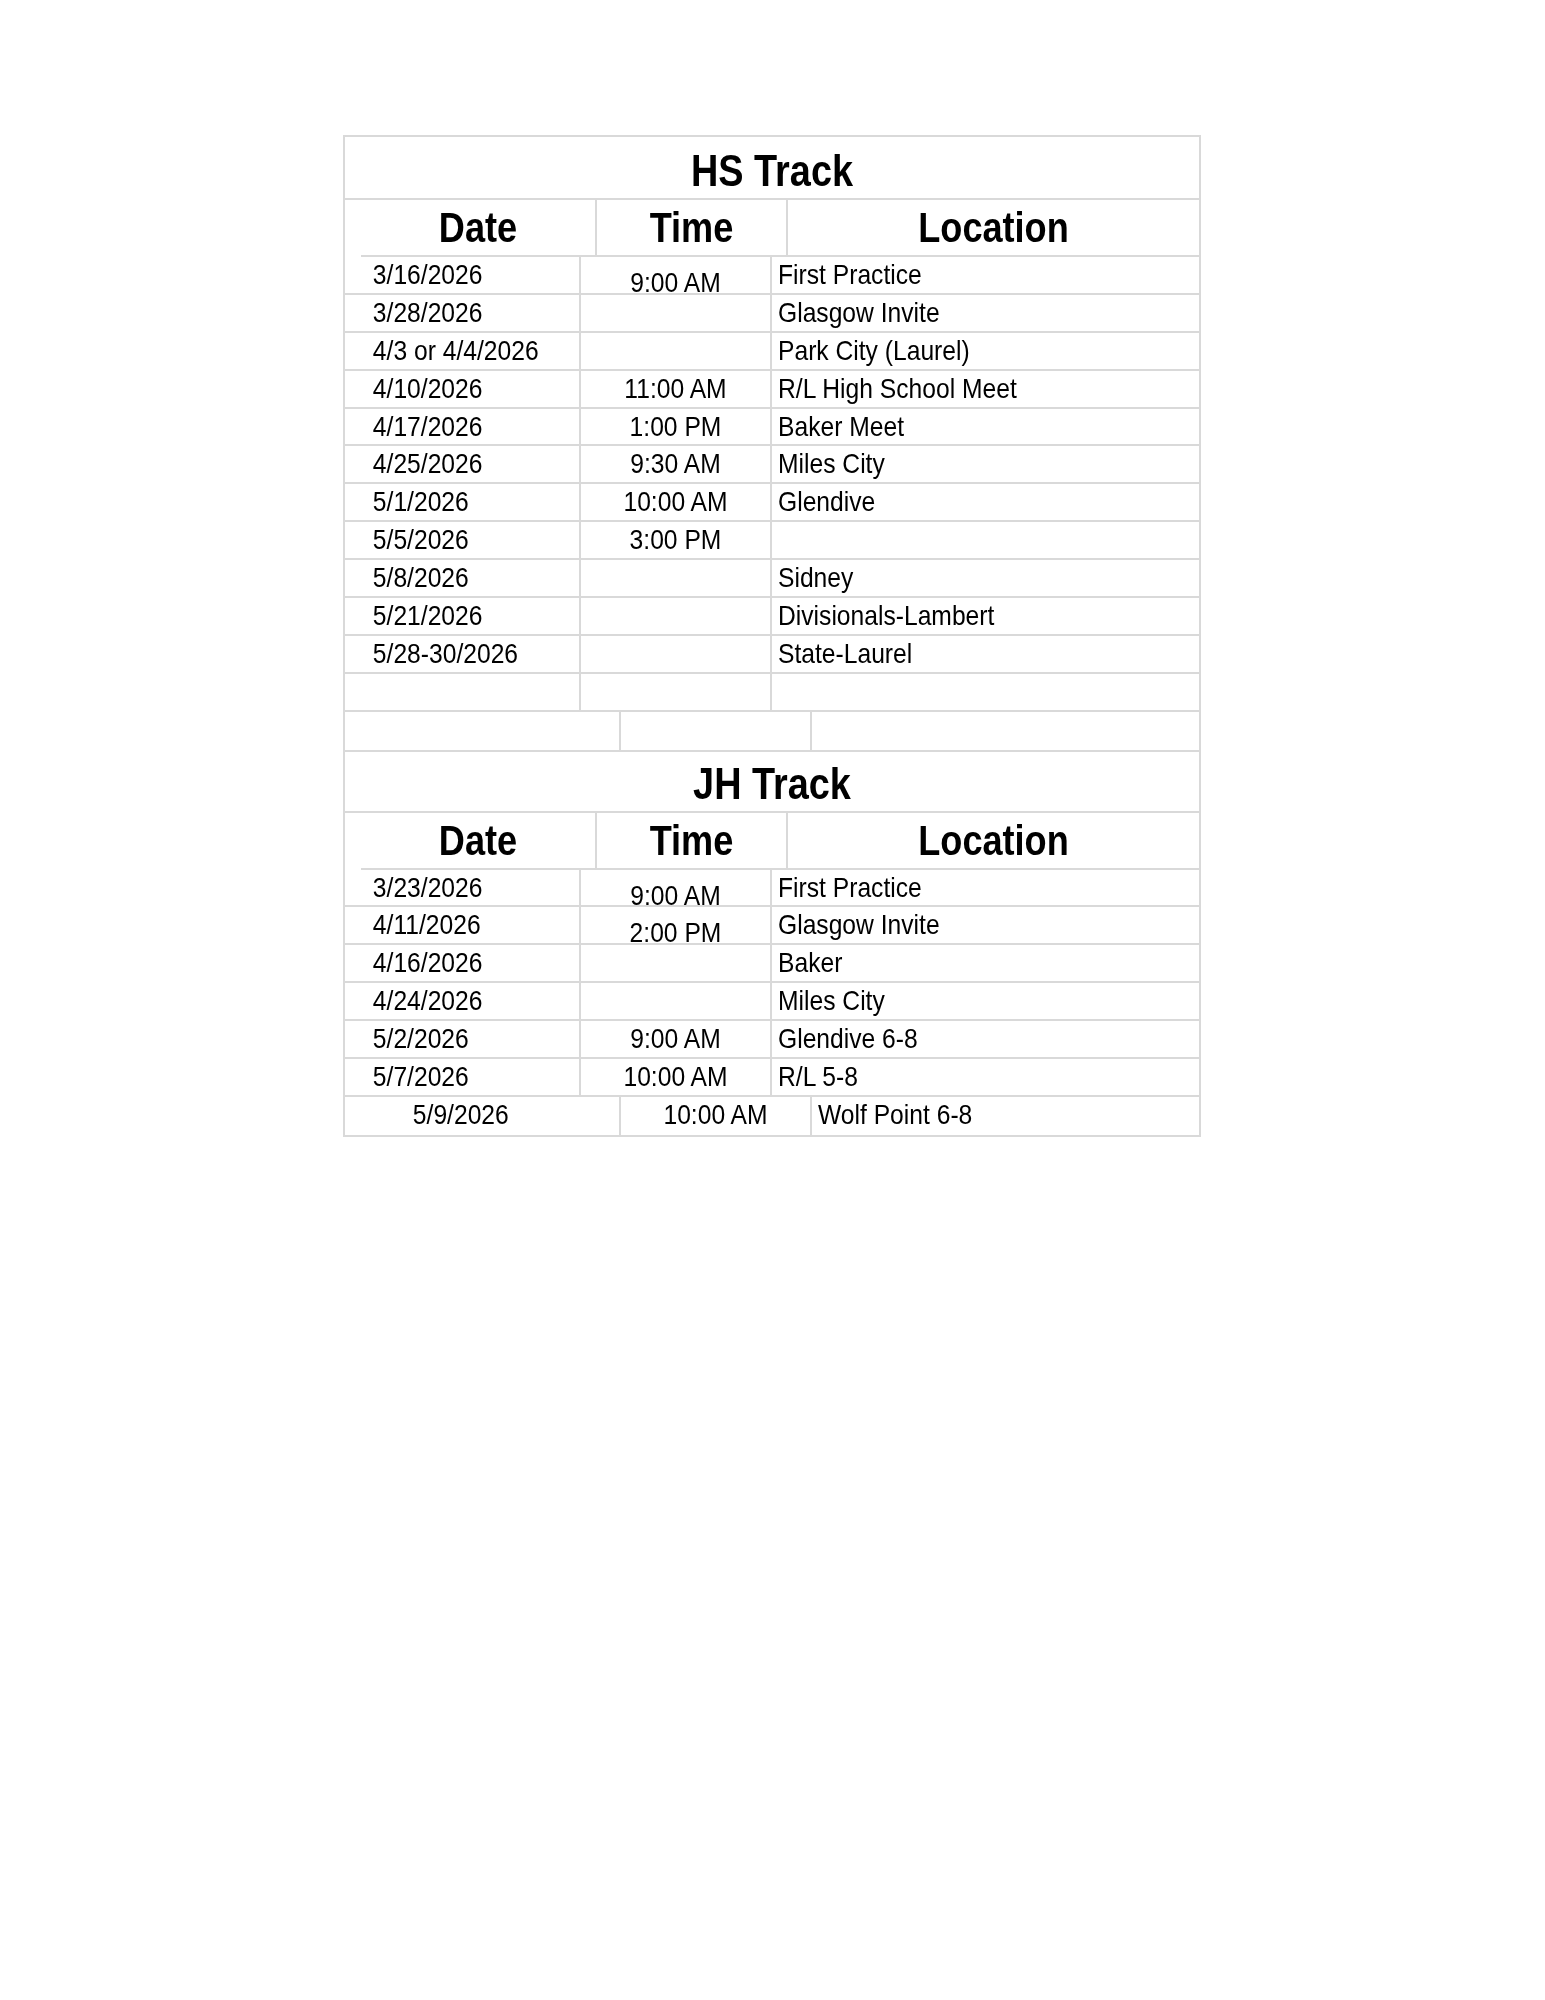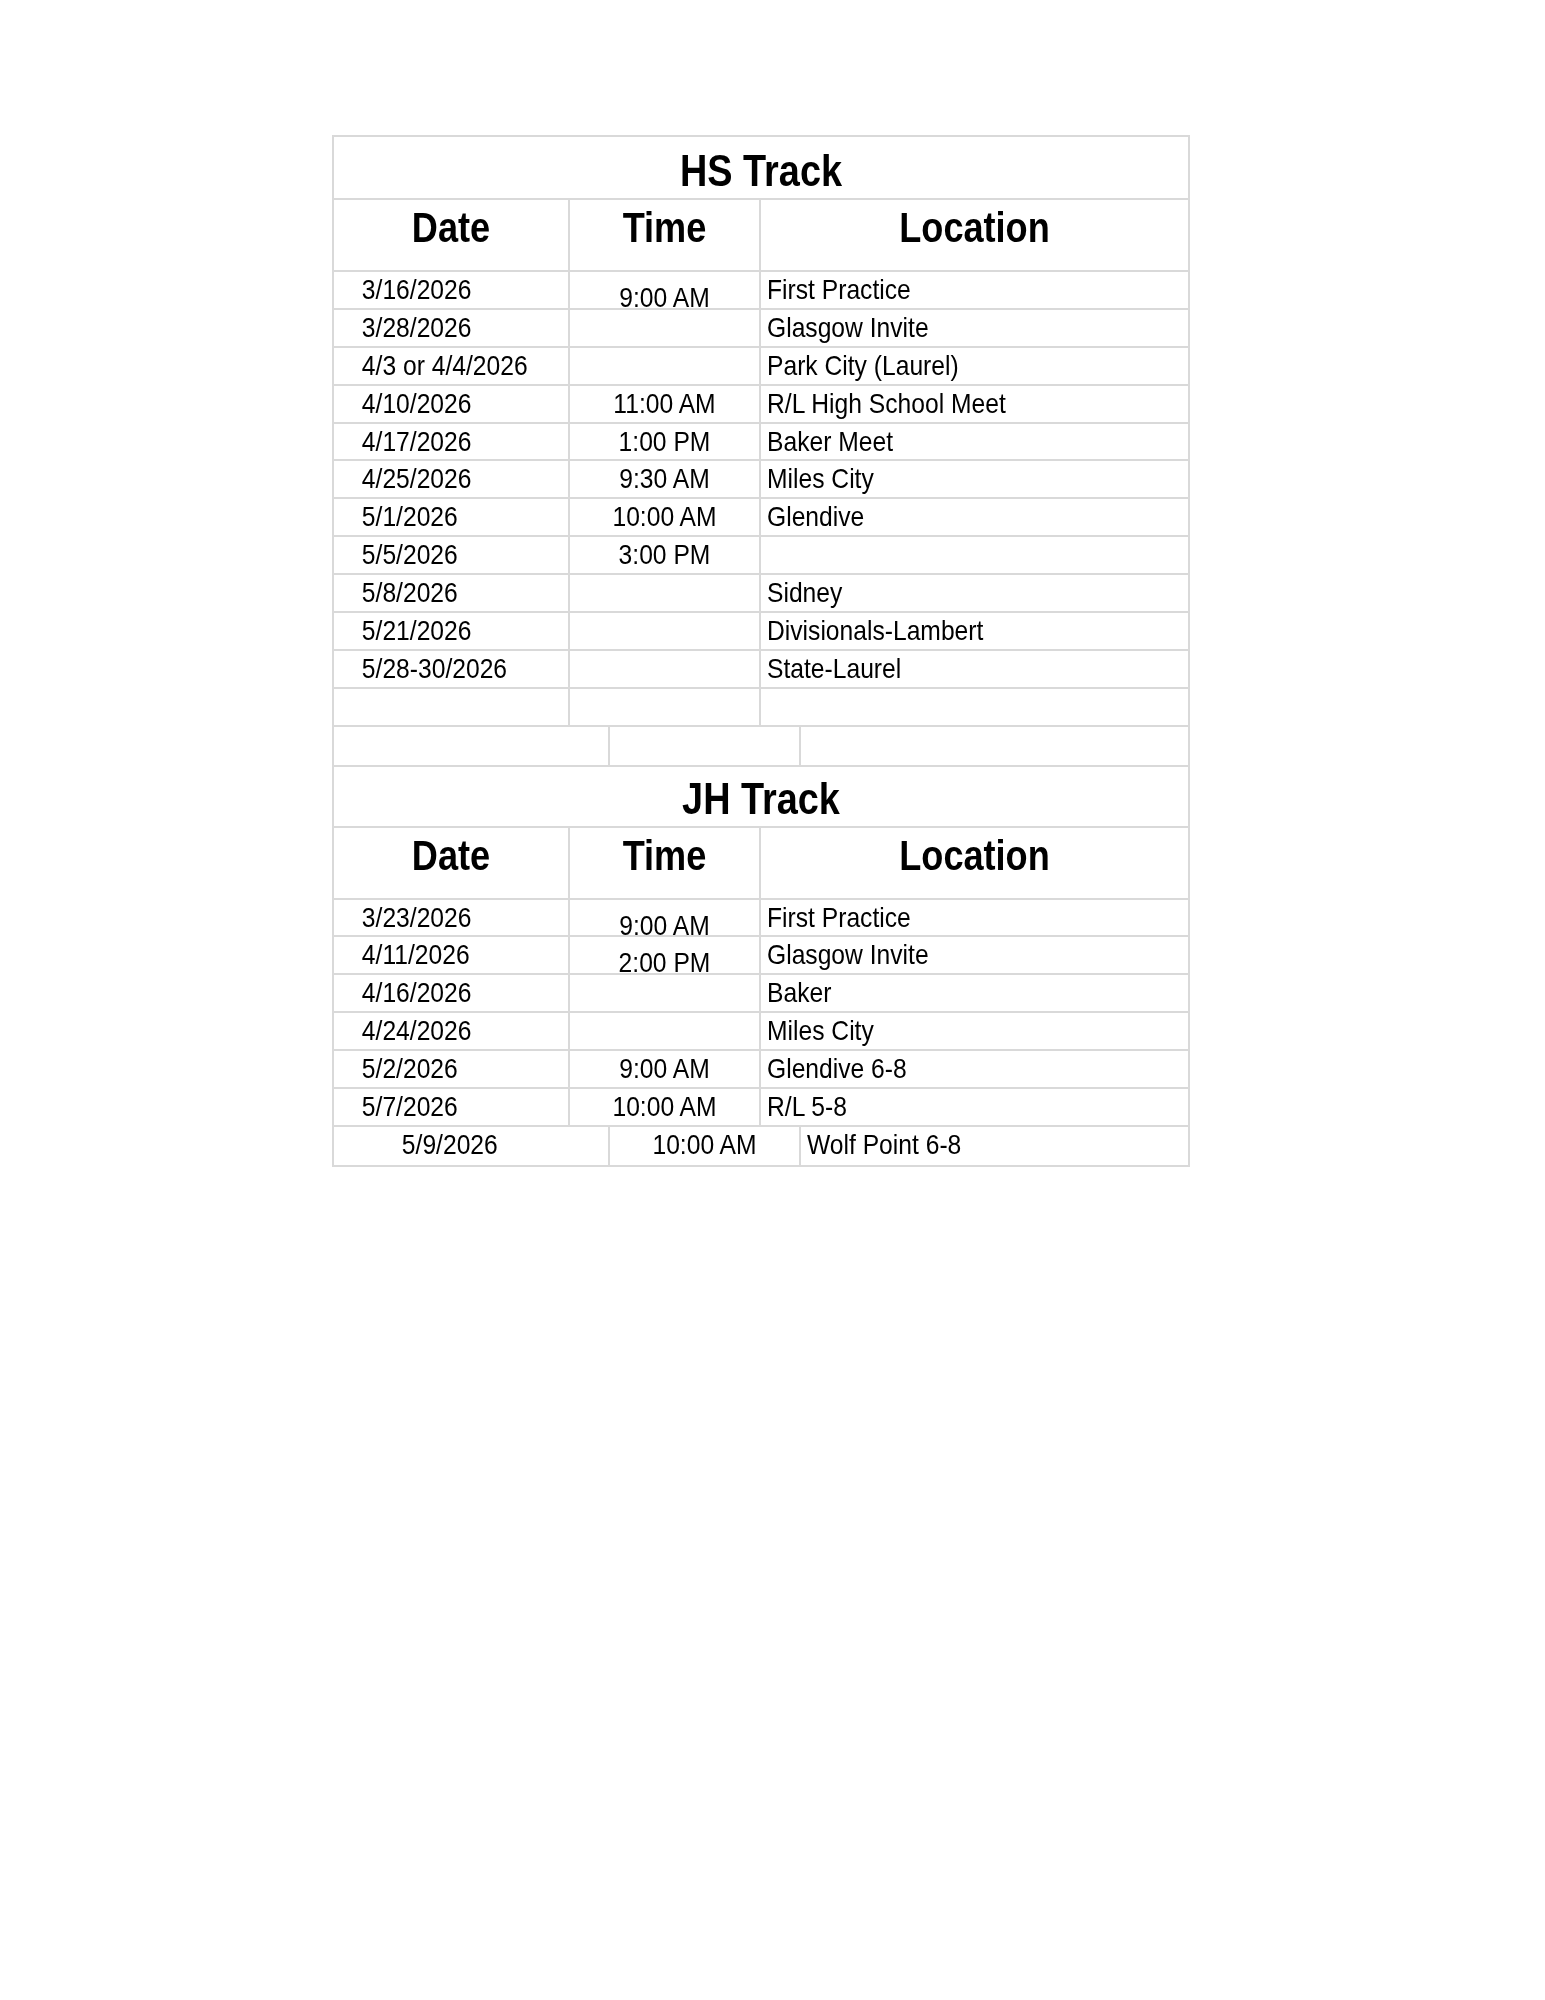--- a/index.html
+++ b/index.html
@@ -1,24 +1,24 @@
 <!DOCTYPE html>
 <html><head>
 <meta charset="utf-8">
 <style>
   html, body { margin:0; padding:0; background:#ffffff; }
   body { width:1545px; height:2000px; position:relative; overflow:hidden;
          font-family:"Liberation Sans", "DejaVu Sans", sans-serif; color:#000; }
-  .sheet { position:absolute; left:332px; top:135px; width:858px;
+  .sheet { position:absolute; left:343px; top:135px; width:858px;
            border:2px solid #d9d9d9; box-sizing:border-box; }
   .title-row { height:63px; border-bottom:2px solid #d9d9d9; position:relative; box-sizing:border-box; }
   .title-row .title { position:absolute; left:0; right:0; bottom:2px; text-align:center;
            font-weight:bold; font-size:44px; line-height:50px; transform:scaleX(0.86); }
   .row { display:flex; height:37.9px; border-bottom:2px solid #d9d9d9; box-sizing:border-box; }
-  .row.header { height:72px; }
+  .row.header { height:57px;margin-left:16px; }
   .row:last-child { border-bottom:none;margin-left:40px; }
   .cell { box-sizing:border-box; position:relative; overflow:visible; }
   .c-date { width:236px; border-right:2px solid #d9d9d9; text-align:left; padding-right:2px; }
   .c-time { width:191px; border-right:2px solid #d9d9d9; text-align:center; }
   .c-loc  { flex:1; text-align:left; padding-left:6px;border-radius:13px; }
   .row .cell span { display:block; font-size:28px; line-height:36px; transform:scaleX(0.88); white-space:nowrap; }
   .c-date span { transform-origin:right center !important; }
   .c-loc span { transform-origin:left center !important; }
   .row.header .cell span { font-weight:bold; font-size:42px; line-height:56px; transform:scaleX(0.86); transform-origin:center center !important; text-align:center; }
   .row.header .c-date { text-align:center; padding-right:0; }

